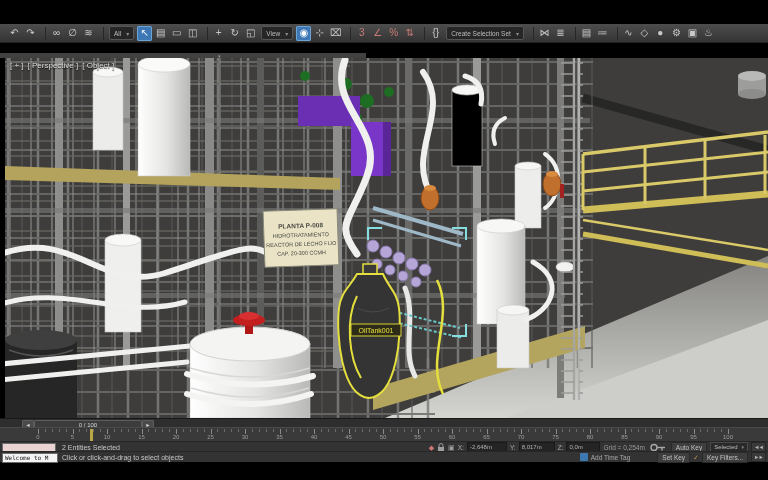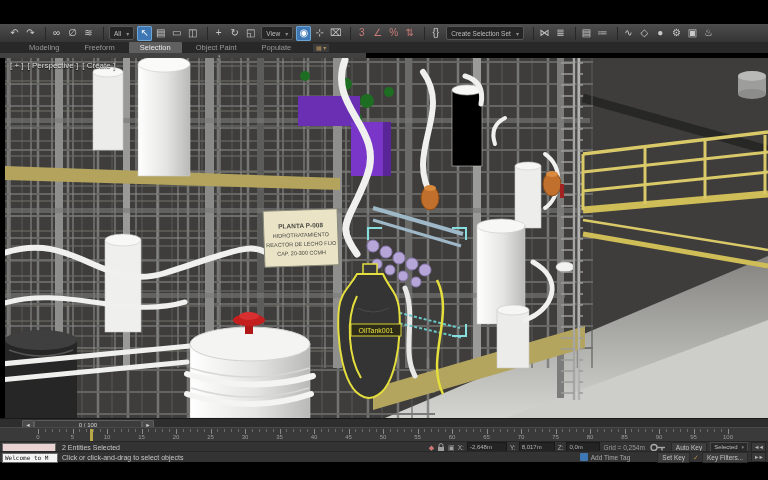--- a/index.html
+++ b/index.html
@@ -114,37 +114,29 @@
       <div class="ticon">≔</div>
       <div class="tsep"></div>
       <div class="ticon">∿</div>
       <div class="ticon">◇</div>
       <div class="ticon">●</div>
       <div class="ticon">⚙</div>
       <div class="ticon">▣</div>
       <div class="ticon">♨</div>
     </div>
 
-  <div id="ribbon">
-      <div class="rtab">Modeling</div>
-      <div class="rtab">Freeform</div>
-      <div class="rtab active">Selection</div>
-      <div class="rtab">Object Paint</div>
-      <div class="rtab">Populate</div>
-      <div class="rovf">▦ ▾</div>
-    </div>
   <div id="ribbonstrip">
     <span class="mini">▾</span>
   </div>
 
   <div id="viewport">
     <div id="vplabel">
       <span class="seg">[ + ]</span>
       <span class="seg">[ Perspective ]</span>
-      <span class="seg">[ Create ]</span>
+      <span class="seg">[ Object ]</span>
     </div>
 
     <svg width="763" height="360" viewBox="0 0 763 360">
       <defs>
         <linearGradient id="tankGrad" x1="0" y1="0" x2="1" y2="0">
           <stop offset="0" stop-color="#ffffff"></stop>
             <stop offset=".55" stop-color="#e4e4e2"></stop>
             <stop offset="1" stop-color="#b9b9b7"></stop>
         </linearGradient>
         <linearGradient id="floorGrad" x1="0" y1="0" x2="0" y2="1">

